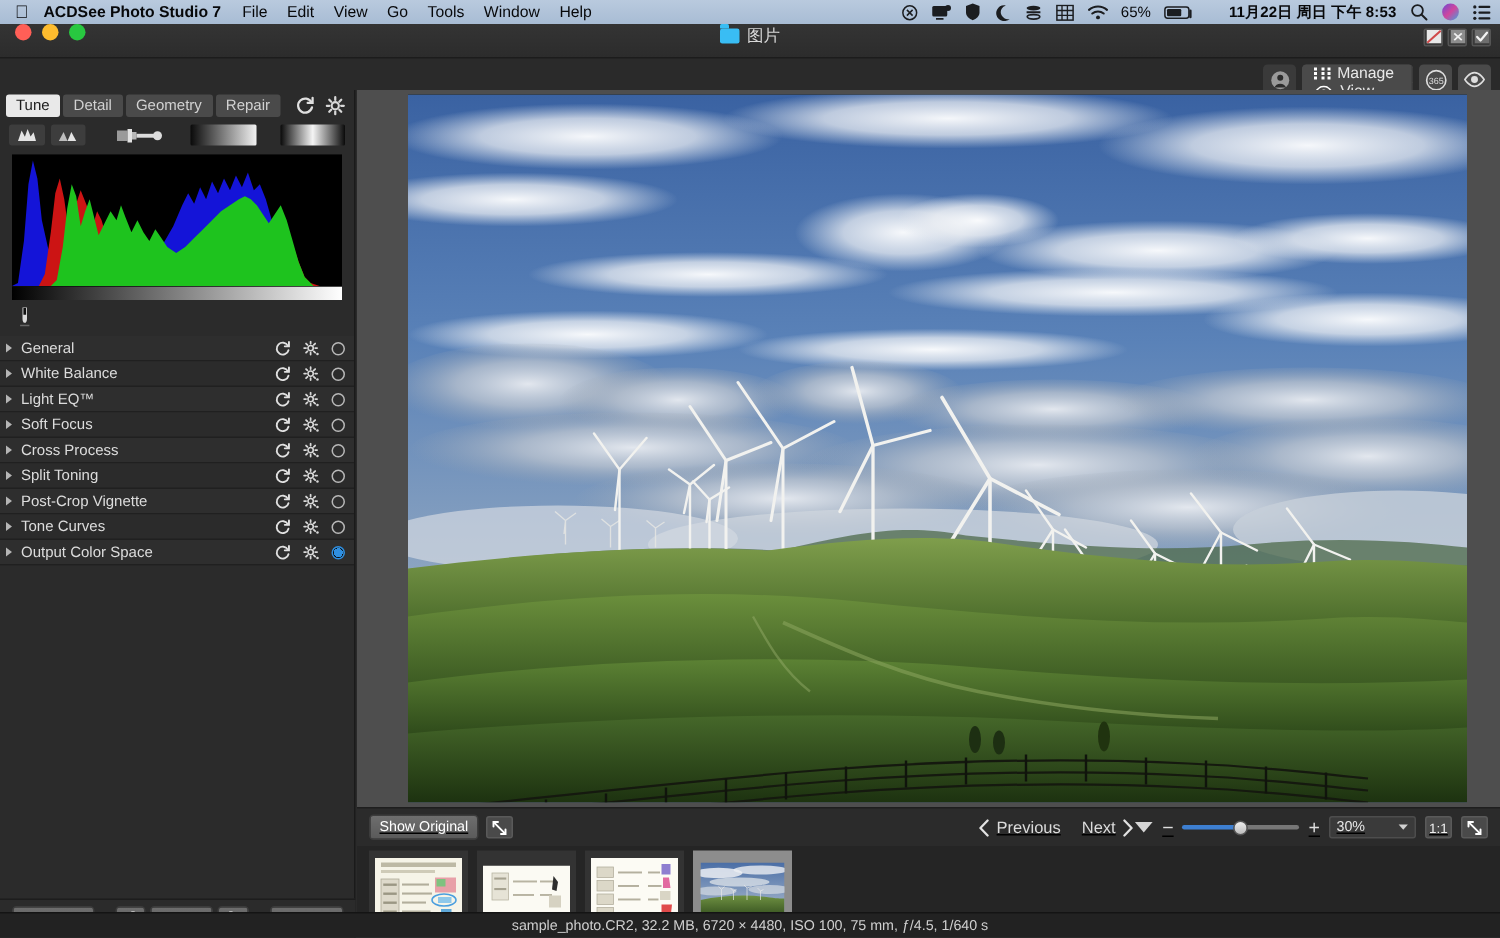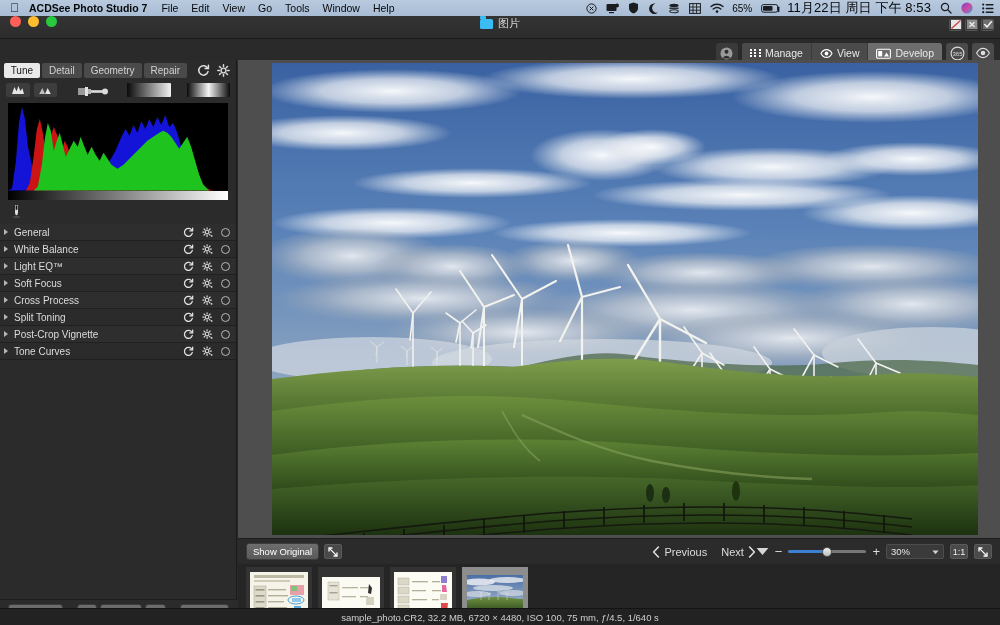--- a/index.html
+++ b/index.html
@@ -16,21 +16,21 @@
     position: absolute; left:0; top:0; width:1000px; height:16px;
     background: linear-gradient(to bottom,#b9cade 0%, #a8bcd4 100%);
     display:flex; align-items:center; font-size:10.5px; color:#07080a;
     padding:0 6px; z-index:50;
   }
   #menubar .apple { font-size:12px; margin:0 10px 0 4px; line-height:1; }
   #menubar .appname { font-weight:bold; margin-right:14px; font-size:10.5px; }
   #menubar .mitem { margin-right:13px; font-size:10.5px; }
   #menubar .spacer { flex:1; }
   #menubar .sicon { margin-left:9px; display:flex; align-items:center; }
-  #menubar .clock { margin-left:6px; font-size:13px; letter-spacing:.1px; }
+  #menubar .clock { margin-left:23px; font-size:10px; letter-spacing:.1px;font-weight:bold; }
   #menubar .batt { font-size:10px; margin-left:8px; }
 
   
   #window {
     position:absolute; left:0; top:16px; width:1000px; height:609px;
     background:#2a2a2a;
   }
   #titlebar {
     position:absolute; left:0; top:0; width:1000px; height:23px;
     background:linear-gradient(to bottom,#343434,#2c2c2c);
@@ -59,20 +59,21 @@
     position:absolute; right:6px; top:26px; height:22px;
     display:flex; align-items:center; gap:4px;
   }
   .person-btn {
     width:22px; height:20px; border-radius:3px; background:#3a3a3a;
     display:flex; align-items:center; justify-content:center;
   }
   .modegroup {
     display:flex; height:20px; border-radius:3px; overflow:hidden;
     background:#4a4a4a;
+    flex-direction:column;
   }
   .mode {
     display:flex; align-items:center; gap:4px; padding:0 8px;
     font-size:10.5px; color:#e8e8e8; background:#4a4a4a;
     border-right:1px solid #3a3a3a;
   }
   .mode:last-child { border-right:none; }
   .mode.active { background:#6d6d6d; }
   .grid-ico {
     width:11px; height:9px;
@@ -170,20 +171,21 @@
     width:100%; height:100%; position:relative; overflow:hidden;
     background:#1b2a3a;
   }
   #photo svg { display:block; width:100%; height:100%; }
 
   
   #bottombar {
     position:absolute; left:238px; top:522px; right:0; height:26px;
     background:#2b2b2b; display:flex; align-items:center; padding:0 8px;
     border-top:1px solid #1e1e1e;
+    text-decoration:underline;
   }
   .nav { display:flex; align-items:center; gap:4px; font-size:11px; color:#dcdcdc; }
   .zoomctl { display:flex; align-items:center; gap:6px; margin-left:auto; }
   .slider-track {
     width:78px; height:3px; border-radius:2px; position:relative;
     background:linear-gradient(to right,#3d7fd1 0 50%, #777 50% 100%);
   }
   .slider-knob {
     position:absolute; left:50%; top:50%; transform:translate(-50%,-50%);
     width:10px; height:10px; border-radius:50%;
@@ -593,20 +595,38 @@
               <path d="M11.4 1.2v3.4H8.1" fill="none" stroke="#e0e0e0" stroke-width="1.5" stroke-linecap="round"></path>
             </svg>
           <svg width="11" height="11" viewBox="0 0 13 13">
               <circle cx="6" cy="6" r="2.1" fill="none" stroke="#d8d8d8" stroke-width="1.3"></circle>
               <g stroke="#d8d8d8" stroke-width="1.4" stroke-linecap="round">
                 <path d="M6 .9v1.5M6 9.6v1.5M.9 6h1.5M9.6 6h1.5M2.4 2.4 3.5 3.5M8.5 8.5l1.1 1.1M9.6 2.4 8.5 3.5M3.5 8.5 2.4 9.6"></path>
               </g>
               <circle cx="11.4" cy="10.6" r="1" fill="#d8d8d8"></circle>
             </svg>
           <span class="radio"></span>
+        </span>
+      </div>
+      <div class="prow">
+        <span class="tri"></span>
+        <span class="plabel">Output Color Space</span>
+        <span class="picons">
+          <svg width="11" height="11" viewBox="0 0 13 13">
+              <path d="M10.6 4.2A4.7 4.7 0 1 0 11 7.6" fill="none" stroke="#e0e0e0" stroke-width="1.5" stroke-linecap="round"></path>
+              <path d="M11.4 1.2v3.4H8.1" fill="none" stroke="#e0e0e0" stroke-width="1.5" stroke-linecap="round"></path>
+            </svg>
+          <svg width="11" height="11" viewBox="0 0 13 13">
+              <circle cx="6" cy="6" r="2.1" fill="none" stroke="#d8d8d8" stroke-width="1.3"></circle>
+              <g stroke="#d8d8d8" stroke-width="1.4" stroke-linecap="round">
+                <path d="M6 .9v1.5M6 9.6v1.5M.9 6h1.5M9.6 6h1.5M2.4 2.4 3.5 3.5M8.5 8.5l1.1 1.1M9.6 2.4 8.5 3.5M3.5 8.5 2.4 9.6"></path>
+              </g>
+              <circle cx="11.4" cy="10.6" r="1" fill="#d8d8d8"></circle>
+            </svg>
+          <span class="radio on"></span>
         </span>
       </div>
     </div>
 
     <div id="leftbottom">
       <span class="btn">Save As</span>
       <span style="flex:1"></span>
       <span class="btn sm">❮</span>
       <span class="btn" style="margin:0 3px">Done</span>
       <span class="btn sm">❯</span>

